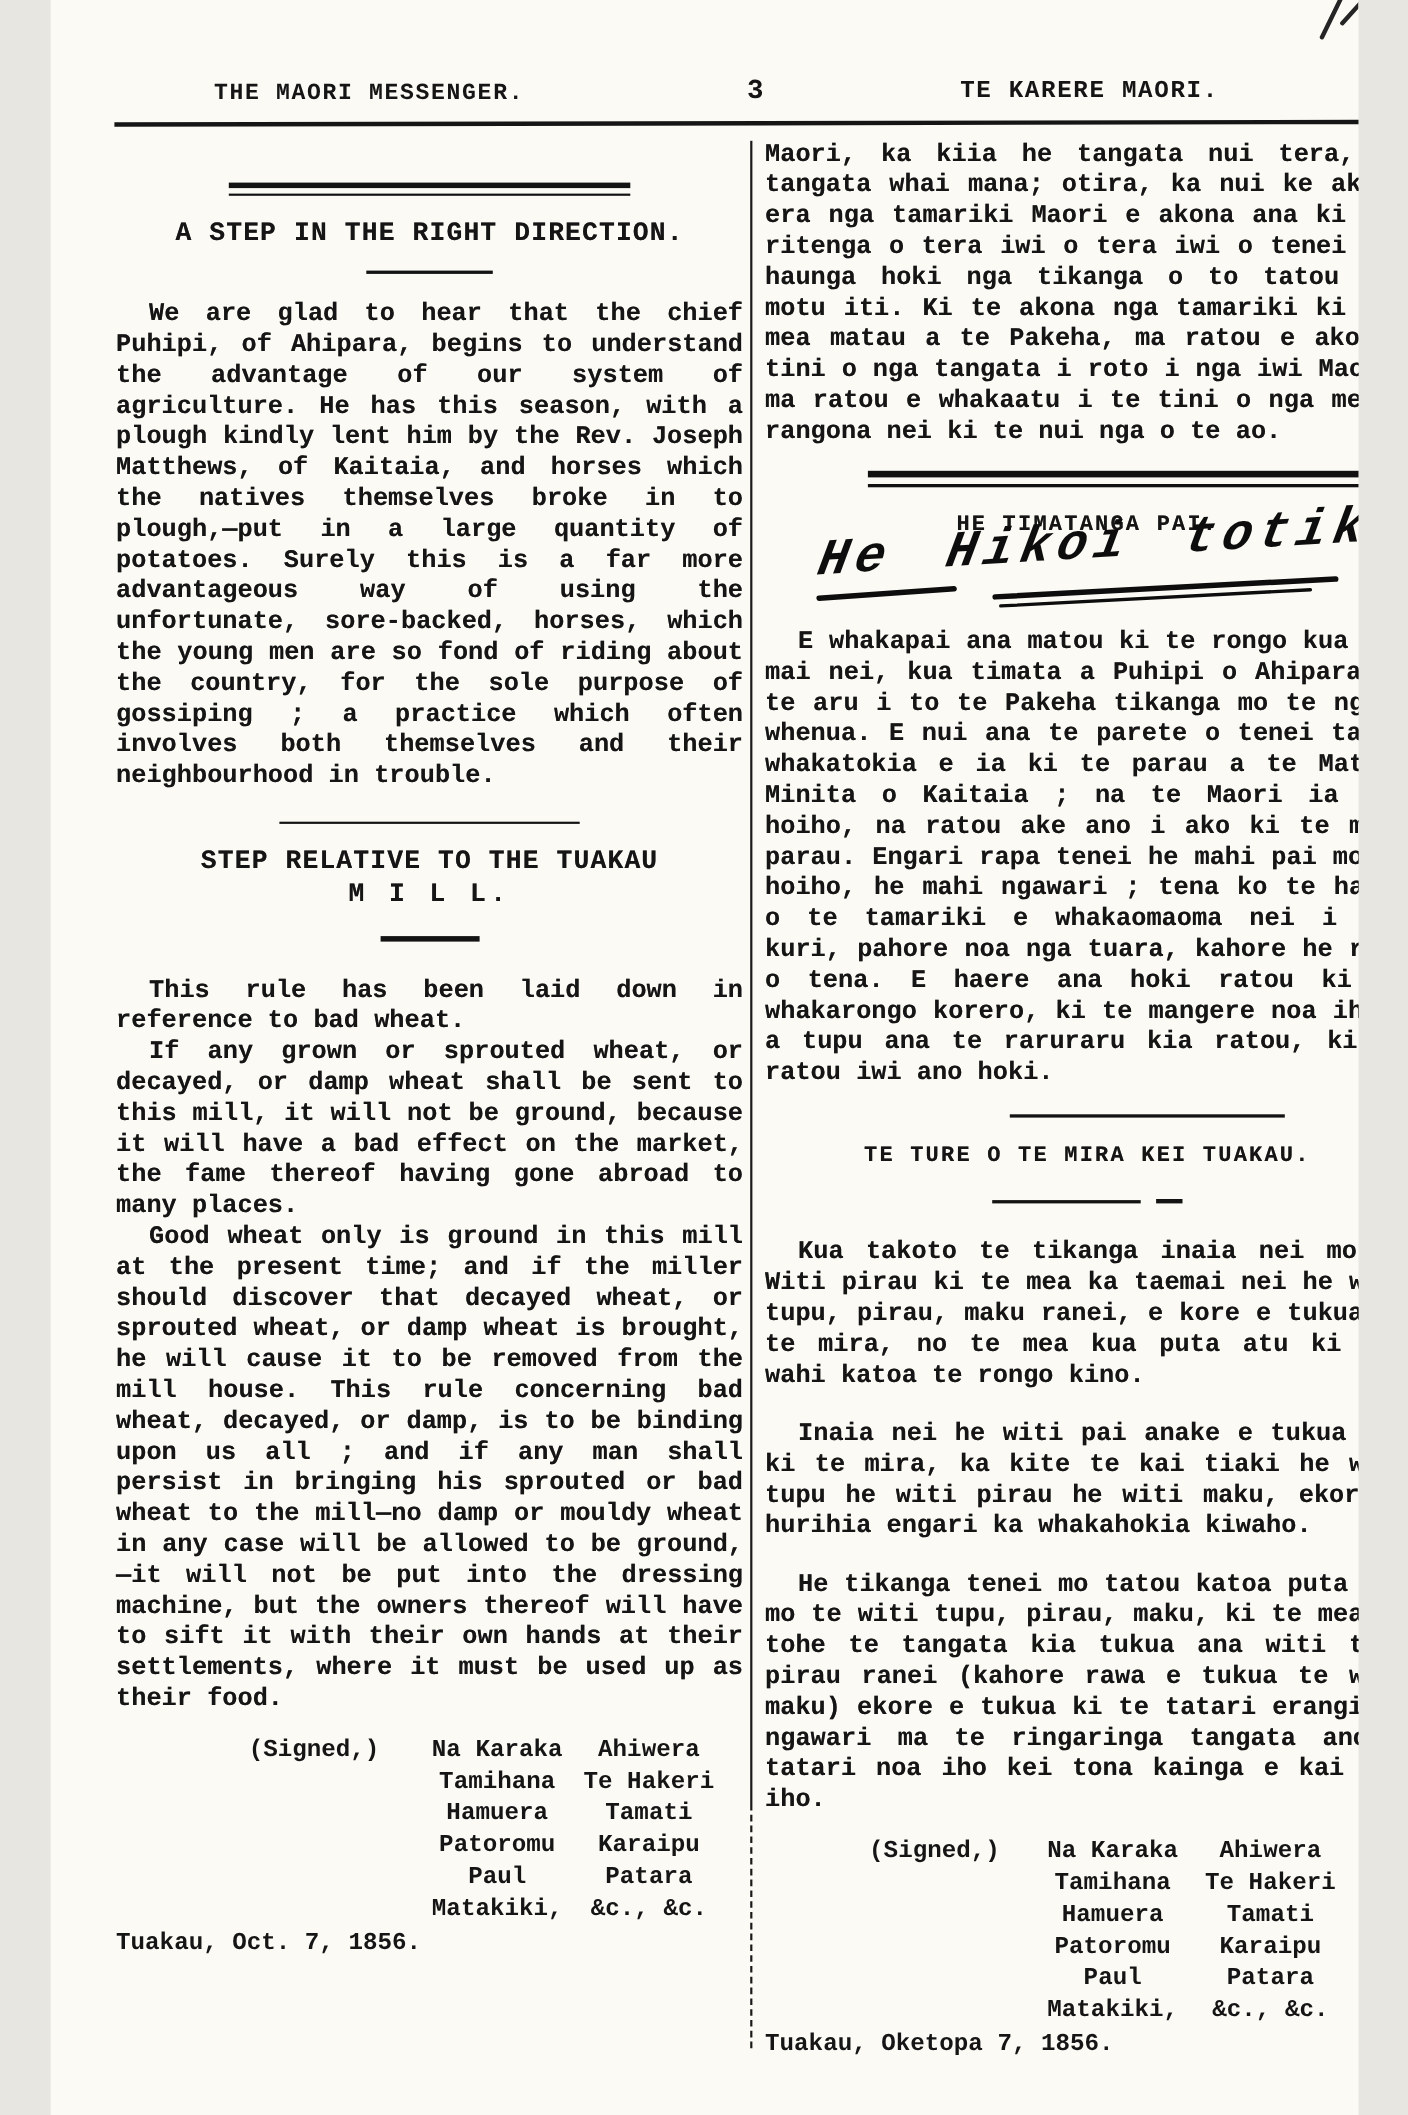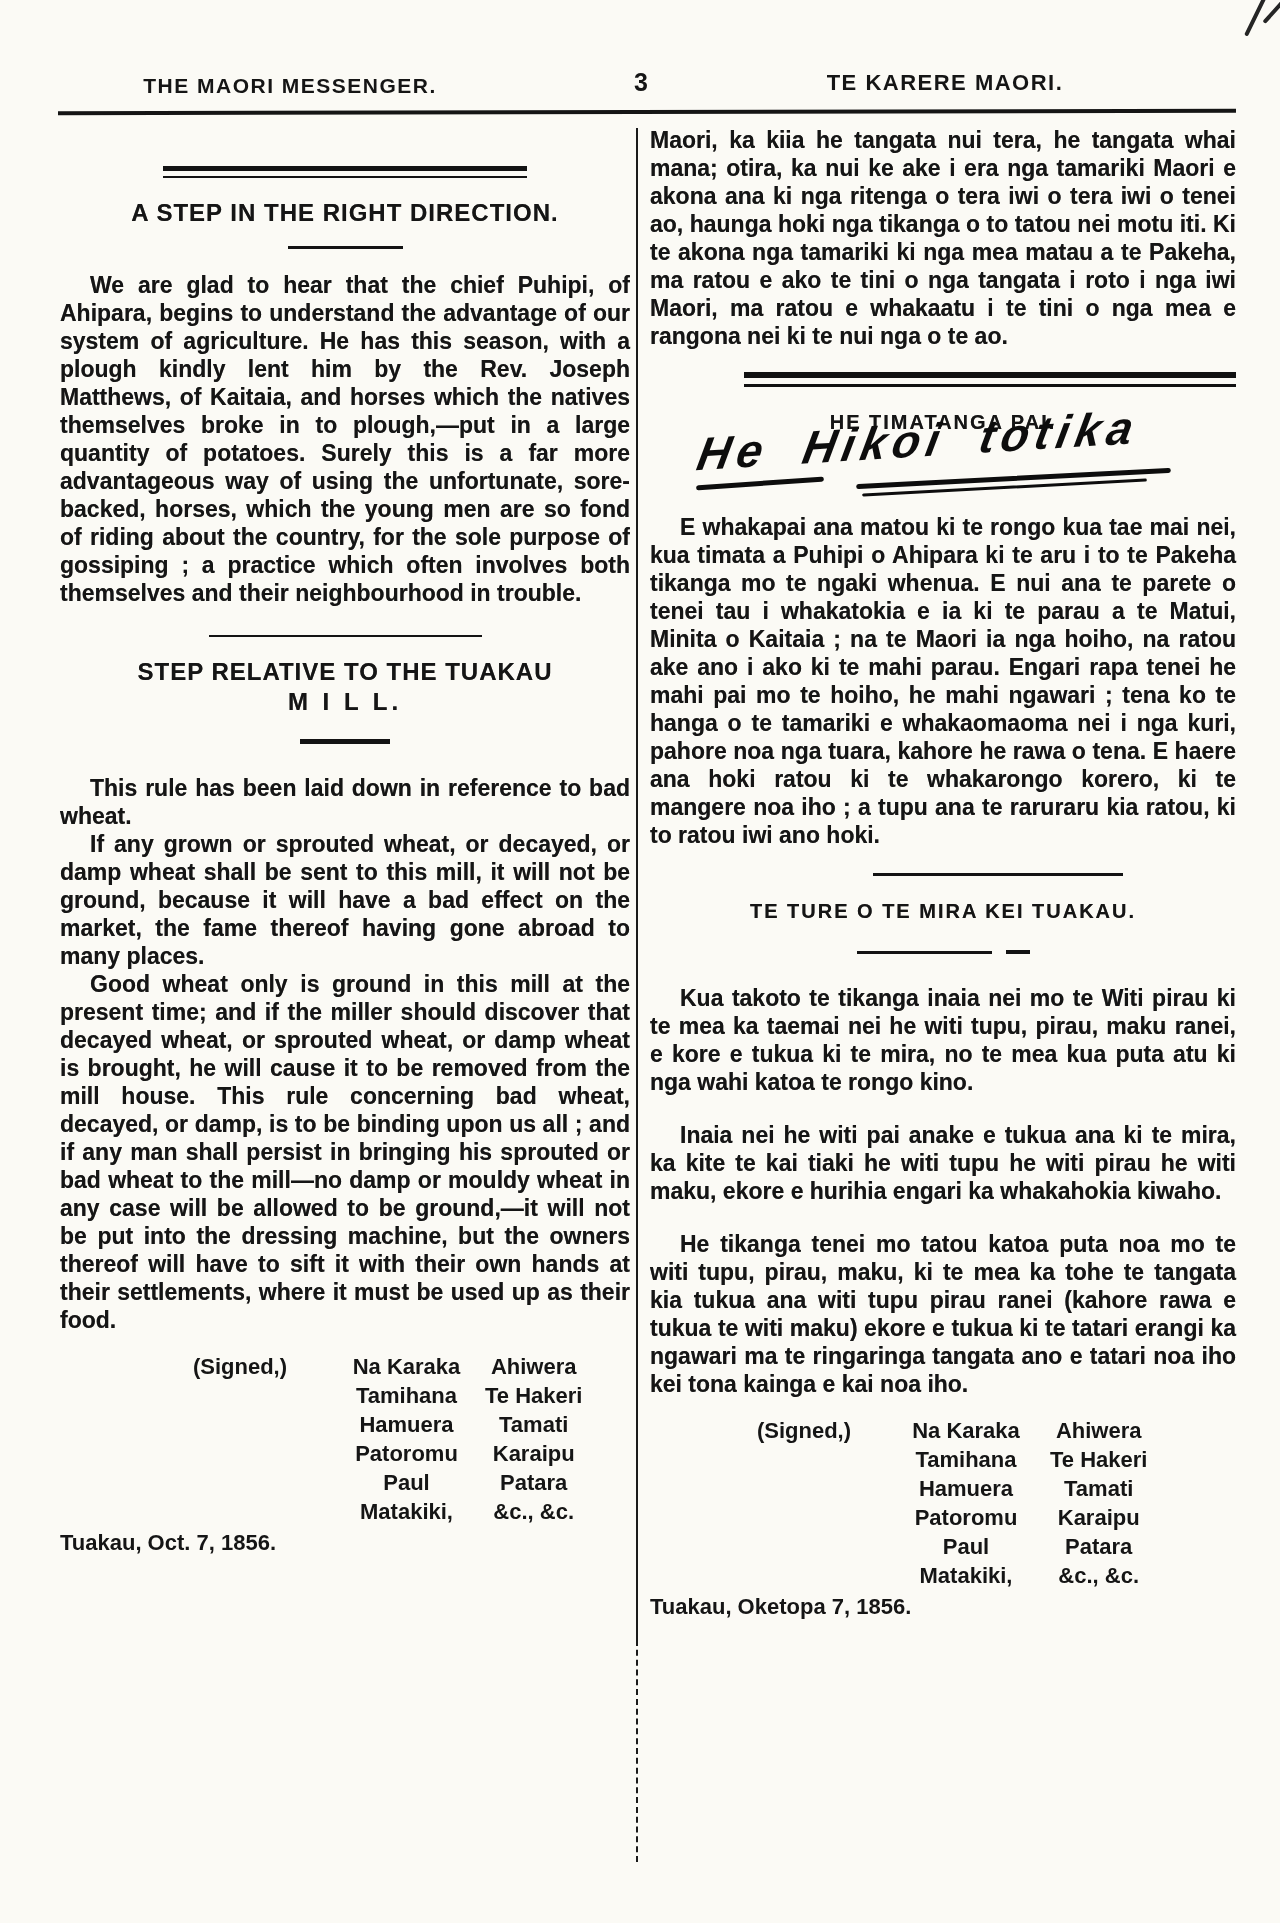--- a/index.html
+++ b/index.html
@@ -1,19 +1,19 @@
 <!DOCTYPE html>
 <html><head>
 <meta charset="utf-8">
 <style>
   html,body { margin:0; padding:0; background:#e8e6e0; }
   .page {
-    position:relative; width:1280px; height:1923px; margin:0 auto;
+    position:relative; width:1189px; height:1923px; margin:0 auto;
     background:#fbfaf5; overflow:hidden;
-    font-family:Liberation Sans, sans-serif; color:#151515;
+    font-family:Liberation Mono, monospace; color:#151515;
   }
   
   .masthead-left {
     position:absolute; top:74px; left:60px; width:460px; text-align:center;
     font-size:21px; font-weight:bold; letter-spacing:1.5px;
   }
   .masthead-pagenum {
     position:absolute; top:68px; left:626px; width:30px; text-align:center;
     font-size:25px; font-weight:bold;
   }

